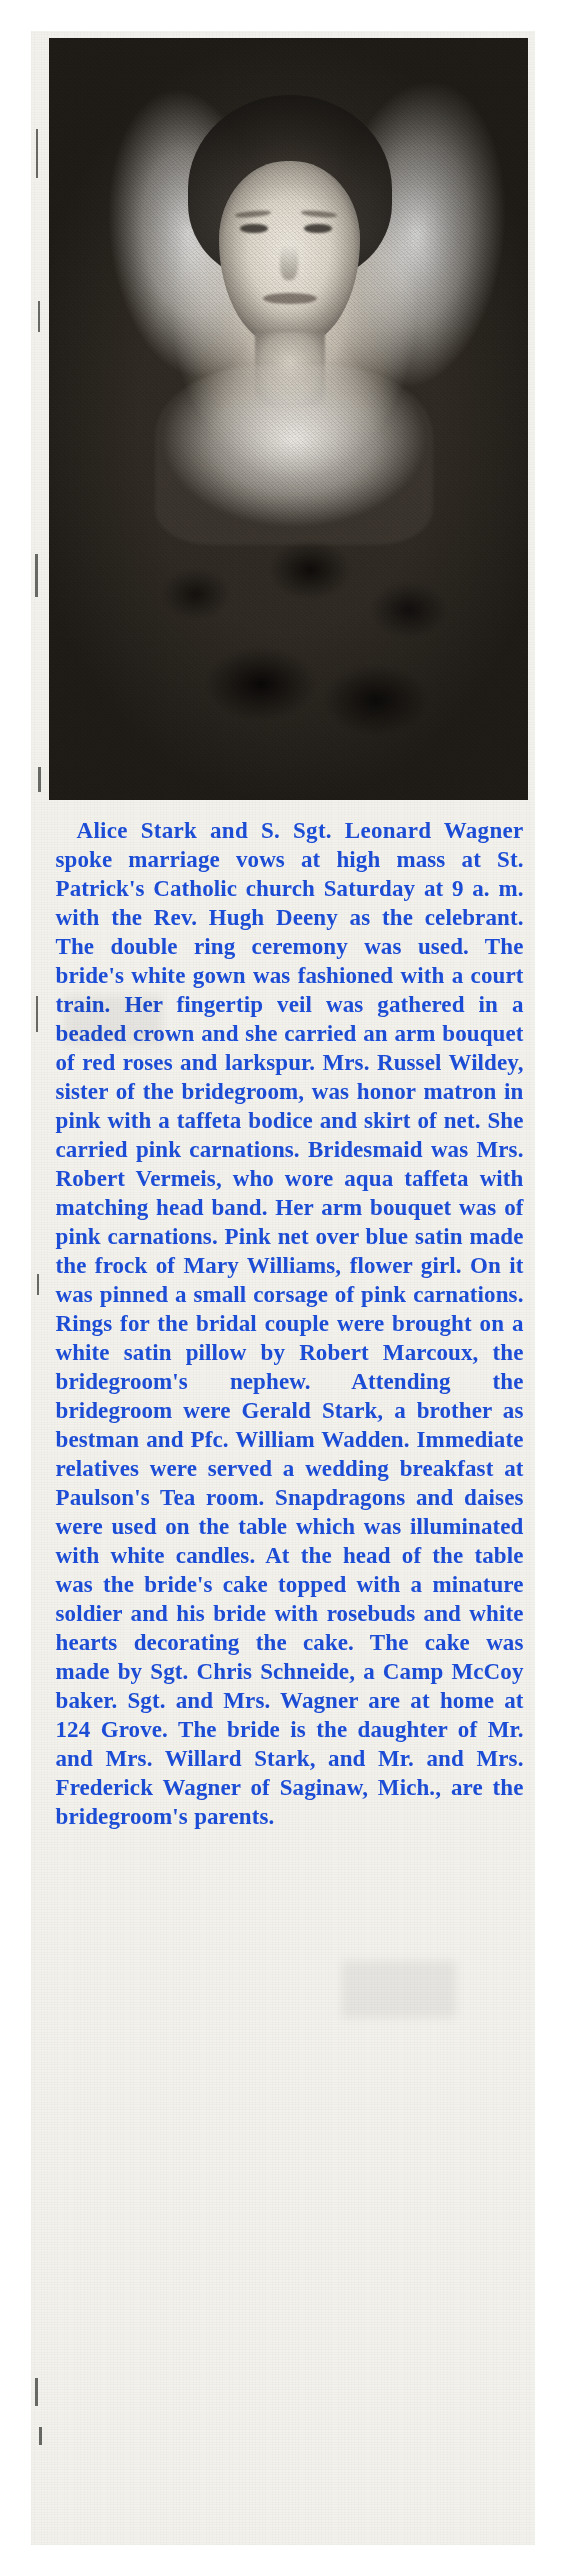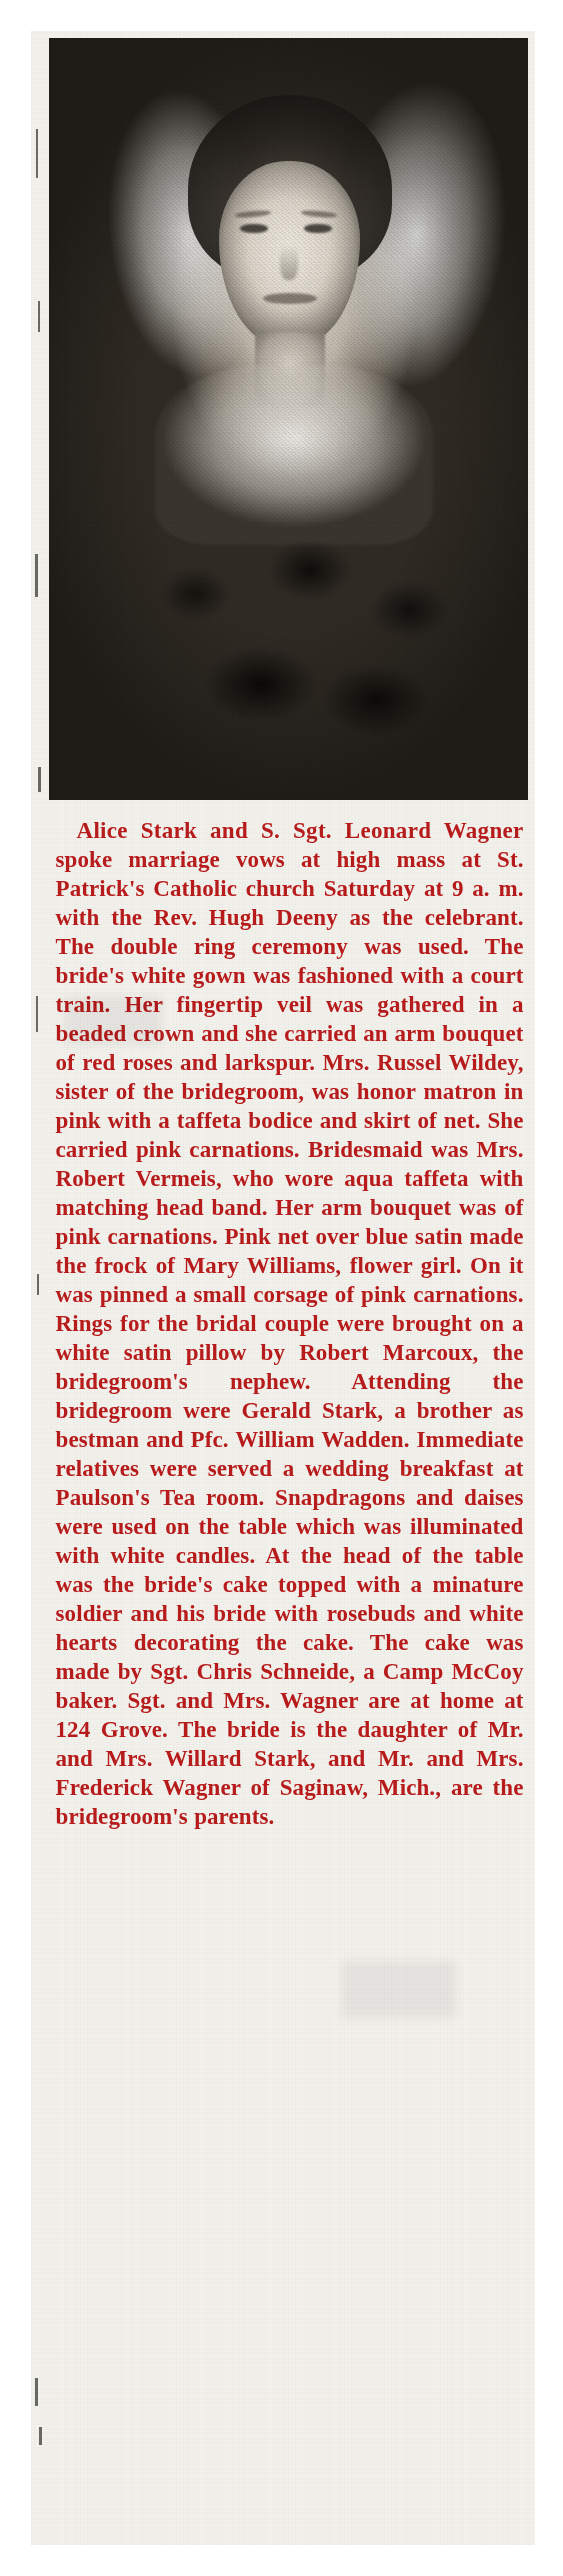--- a/index.html
+++ b/index.html
@@ -198,21 +198,21 @@
     position: absolute;
     left: 24.5px;
     top: 785px;
     width: 468px;
   }
   .article p {
     margin: 0;
     font-family: "Liberation Serif", serif;
     font-size: 23px;
     line-height: 29px;
-    color: #b91c1c;
+    color: #1d4ed8;
     text-align: justify;
     text-align-last: left;
     letter-spacing: 0.1px;
     word-spacing: 0.4px;
     font-weight: 600;
     text-rendering: optimizeLegibility;
   }
   .article p .indent { display: inline-block; width: 21px; }
   .lead {
     font-weight: 700;

